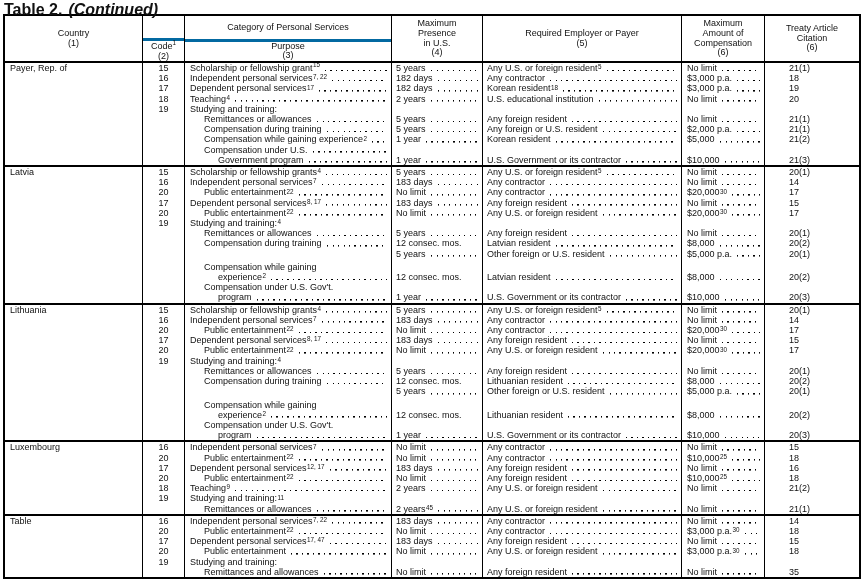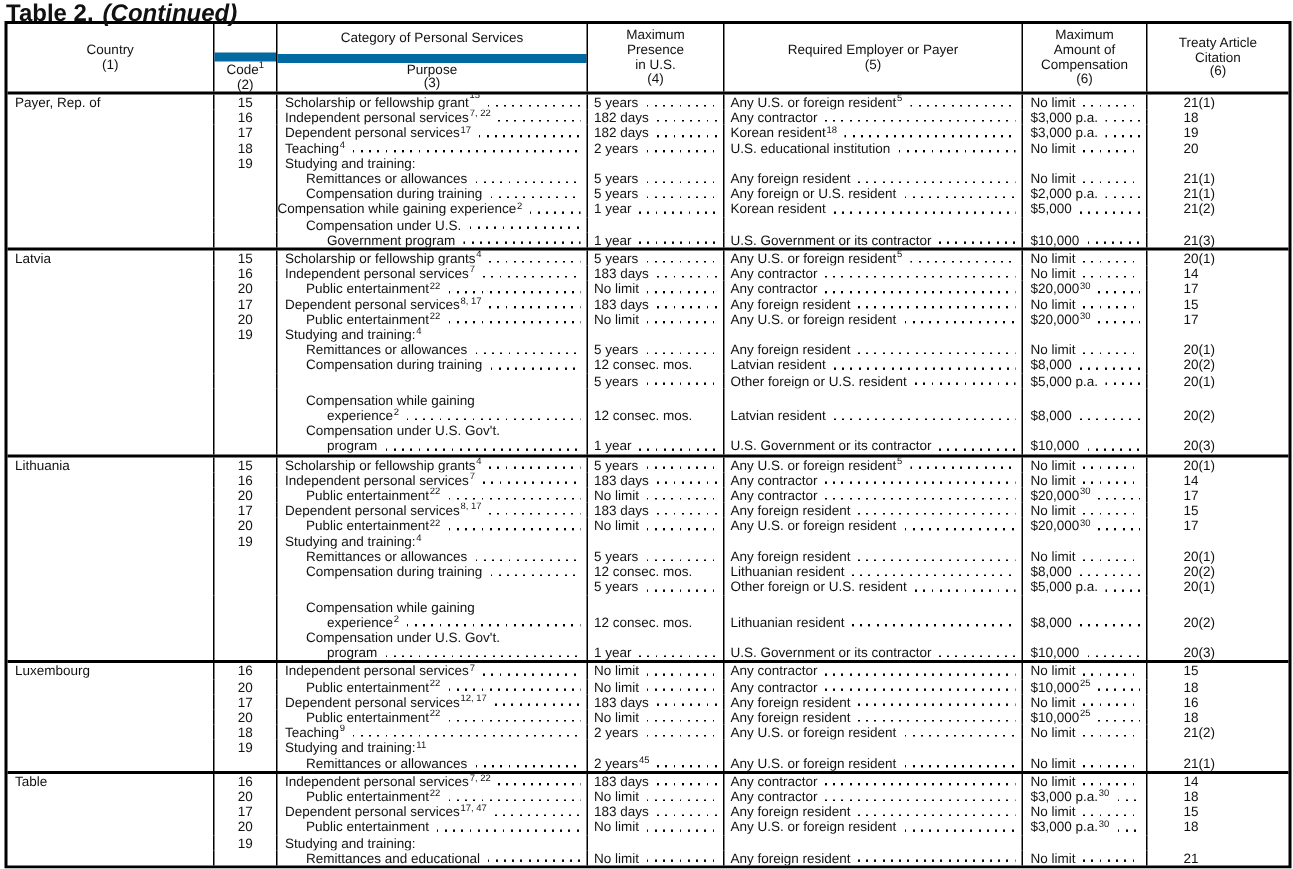--- a/index.html
+++ b/index.html
@@ -9,21 +9,21 @@
   .t-ital{font-style:italic;font-weight:bold;margin-left:6px;}
   .table{margin-left:3px;width:854px;border:2px solid #000;background:#fff;}
   .header,.section{display:grid;grid-template-columns:137px 42px 207px 91px 199px 83px 95px;}
   .section{border-top:2px solid #000;}
   
   .hcell{border-left:1px solid #000;box-sizing:border-box;font-size:9px;line-height:9.6px;
          display:flex;flex-direction:column;justify-content:center;align-items:center;
          text-align:center;white-space:pre-line;height:45px;}
   .hcell.first{border-left:none;}
   .h-split{display:flex;flex-direction:column;justify-content:flex-start;padding:0;}
-  .h-top{height:36px;border-bottom:6px solid #0369a1;width:100%;display:flex;align-items:center;justify-content:center;box-sizing:border-box;}
+  .h-top{height:36px;border-bottom:3px solid #0369a1;width:100%;display:flex;align-items:center;justify-content:center;box-sizing:border-box;}
   .h-bot{height:20px;width:100%;display:flex;flex-direction:column;align-items:center;justify-content:center;line-height:9.6px;}
   .supv{font-size:6.3px;vertical-align:super;line-height:6px;}
   
   .cell{border-left:1px solid #000;box-sizing:border-box;font-size:9px;line-height:10.2px;
         display:flex;align-items:flex-end;white-space:nowrap;overflow:hidden;}
   .c-country{border-left:none;padding-left:5px;}
   .c-code{justify-content:center;}
   .c-pres,.c-pay{padding-left:4px;}
   .c-amt{padding-left:5px;}
   .c-art{padding-left:24px;}
@@ -220,21 +220,21 @@
         </div>
         <div class="cell c-amt">
           <span>$2,000 p.a.</span>
           <span class="dots"></span>
         </div>
         <div class="cell c-art">
           <span>21(1)</span>
         </div>
         <div class="cell c-country"></div>
         <div class="cell c-code"></div>
-        <div class="cell c-pur" style="">
+        <div class="cell c-pur" style="padding-left: 19px;">
           <span>Compensation while gaining experience</span>
           <span class="sup">2</span>
           <span class="dots"></span>
         </div>
         <div class="cell c-pres">
           <span>1 year</span>
           <span class="dots"></span>
         </div>
         <div class="cell c-pay">
           <span>Korean resident</span>
@@ -1062,33 +1062,33 @@
         <div class="cell c-pur" style="padding-left: 5px;">
           <span>Studying and training:</span>
         </div>
         <div class="cell c-pres"></div>
         <div class="cell c-pay"></div>
         <div class="cell c-amt"></div>
         <div class="cell c-art"></div>
         <div class="cell c-country"></div>
         <div class="cell c-code"></div>
         <div class="cell c-pur" style="padding-left: 19px;">
-          <span>Remittances and educational</span>
+          <span>Remittances and allowances</span>
           <span class="dots"></span>
         </div>
         <div class="cell c-pres">
           <span>No limit</span>
           <span class="dots"></span>
         </div>
         <div class="cell c-pay">
           <span>Any foreign resident</span>
           <span class="dots"></span>
         </div>
         <div class="cell c-amt">
           <span>No limit</span>
           <span class="dots"></span>
         </div>
         <div class="cell c-art">
-          <span>21</span>
+          <span>35</span>
         </div>
       </div>
     </div>
 </div>
 
 </body></html>

